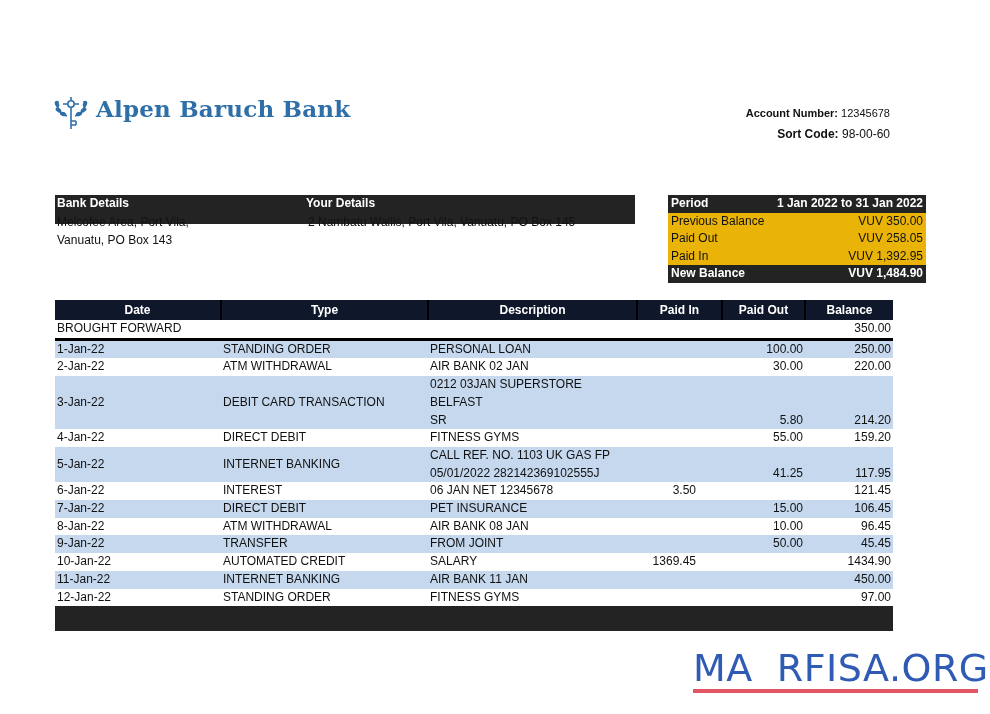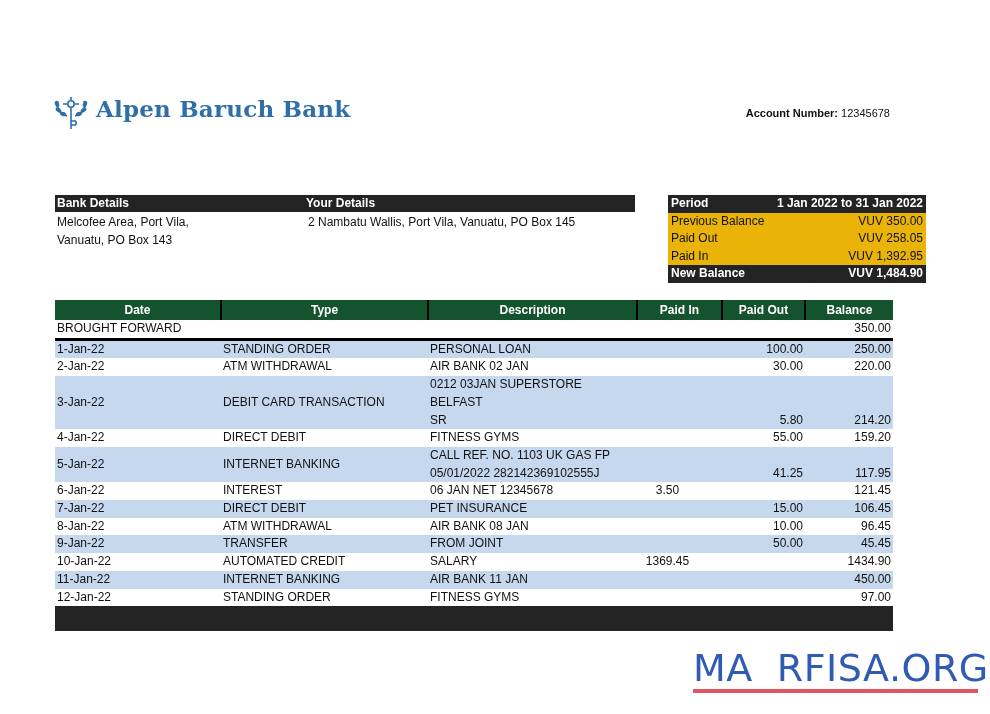--- a/index.html
+++ b/index.html
@@ -9,39 +9,39 @@
   .logo { position: absolute; left: 52px; top: 95px; height: 40px; display: flex; align-items: flex-start; }
   .logo-icon { width: 38px; height: 40px; }
   .logo-text { font-family: "DejaVu Serif", serif; font-weight: bold; color: #2e6fa8; font-size: 23px; margin-left: 6px; letter-spacing: 0.2px; }
 
   .acct { position: absolute; right: 100px; top: 103px; text-align: right; font-size: 11px; line-height: 21px; }
   .acct b { font-weight: bold; }
 
   .bar { background: #232323; color: #fff; font-weight: bold; }
 
   .details { position: absolute; left: 55px; top: 195px; width: 838px; font-size: 12px; }
-  .details-head { position: absolute; top: 0; height: 17px; line-height: 17px; }
+  .details-head { position: absolute; top: 0; height: 29px; line-height: 17px; }
   .bank-col { position: absolute; left: 0; width: 580px; }
   .bank-col .details-head { width: 580px; padding-left: 2px; }
   .your-head { position: absolute; left: 251px; top: 0; line-height: 17px; color: #fff; font-weight: bold; }
   .bank-lines { position: absolute; top: 18px; left: 2px; line-height: 18px; }
   .your-lines { position: absolute; top: 18px; left: 253px; line-height: 18px; }
 
   .period { position: absolute; left: 580px; top: 0; width: 258px; margin-left: 33px; }
   .period-row { height: 17.5px; line-height: 17.5px; display: flex; justify-content: space-between; padding: 0 3px; background: #eab308; }
   .period-row.bar { background: #232323; }
 
   .tx { position: absolute; left: 55px; top: 300px; width: 838px; border-collapse: collapse; table-layout: fixed; font-size: 12px; }
-  .tx th { background: #14532d; color: #fff; font-weight: bold; height: 20px; text-align: center; border-left: 2px solid #000; }
+  .tx th { background: #0f172a; color: #fff; font-weight: bold; height: 20px; text-align: center; border-left: 2px solid #000; }
   .tx th:first-child { border-left: none; }
   .tx td { height: 17.7px; line-height: 17.7px; padding: 0 2px; white-space: nowrap; vertical-align: middle; }
   .tx tr.alt td { background: #c5d8ee; }
   .tx tr.bf td { border-bottom: 3px solid #000; }
   .tx td.num { text-align: right; }
-  .tx td.in { text-align: center; padding-right: 26px; }
+  .tx td.in { text-align: right; padding-right: 26px; }
   .tx tr.two td { height: 35.4px; }
   .tx tr.two td.desc { line-height: 17.7px; white-space: normal; }
   .tx tr.two td.bottom { vertical-align: bottom; margin-top: 16px; }
   .tx tr.foot td { background: #232323; height: 25px; }
 
   .watermark { position: absolute; left: 693px; top: 648px; font-family: "DejaVu Sans", sans-serif; font-size: 38px; color: #2f5bb5; letter-spacing: 0.5px; line-height: 40px; }
   .watermark .b { font-weight: normal; margin-left: 24px; }
   .watermark-line { position: absolute; left: 693px; top: 689px; width: 285px; height: 4px; background: #e25563; }
 </style>
 </head>
@@ -67,20 +67,24 @@
     </g>
   </svg>
   <span class="logo-text">Alpen Baruch Bank</span>
 </div>
 
 <div class="acct">
   <div>
     <b>Account Number:</b>
     <span>12345678</span>
   </div>
+  <div style="font-size:12px;">
+    <b>Sort Code:</b>
+    <span>98-00-60</span>
+  </div>
 </div>
 
 <div class="details">
   <div class="bank-col">
     <div class="details-head bar">Bank Details</div>
     <div class="bank-lines">
       <div>Melcofee Area, Port Vila,</div>
       <div>Vanuatu, PO Box 143</div>
     </div>
   </div>

